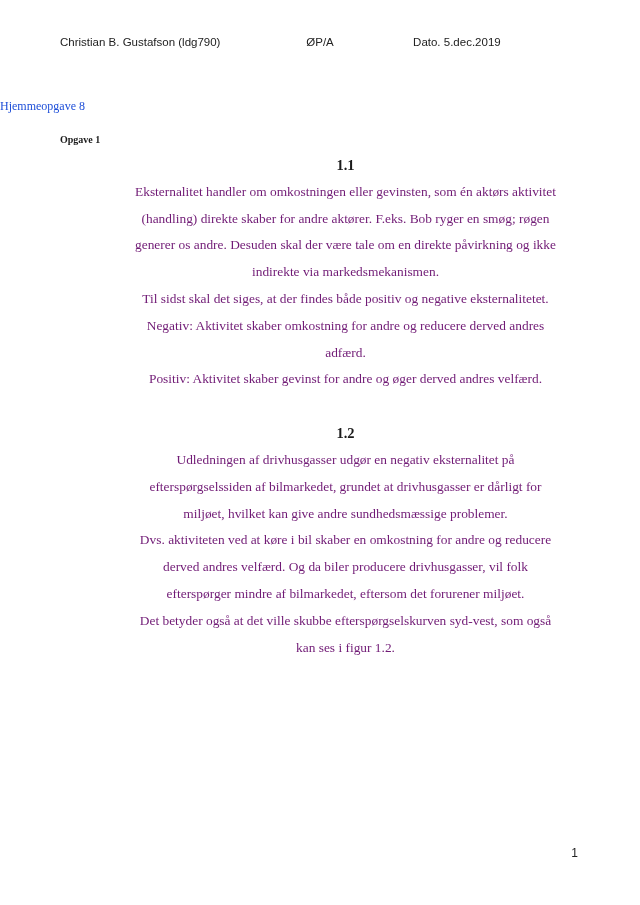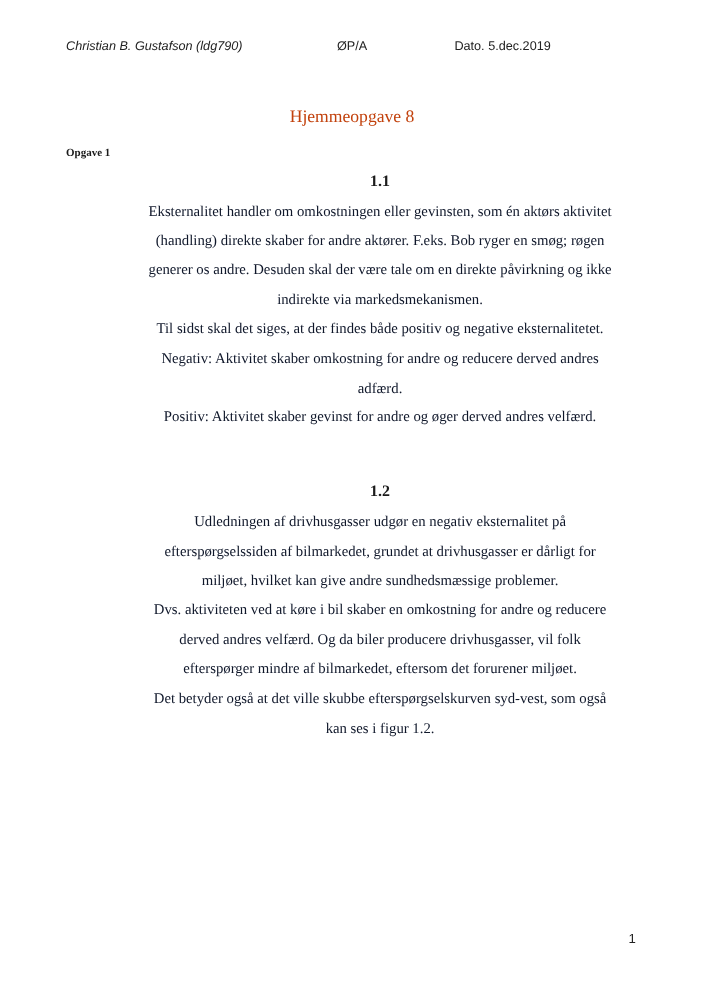--- a/index.html
+++ b/index.html
@@ -21,54 +21,54 @@
     position: relative;
   }
   .page-header {
     display: flex;
     align-items: baseline;
     padding: 36px 60px 0 60px;
     font-family: "Liberation Sans", sans-serif;
     font-size: 11.5px;
     color: #222222;
   }
-  .page-header .h-left  { flex: 1; text-align: left; font-style: italic; }
+  .page-header .h-left  { flex: 1; text-align: left; }
   .page-header .h-mid   { flex: 0 0 auto; text-align: center; }
   .page-header .h-right { flex: 1; text-align: center; }
   .doc-title {
     margin-top: 46px;
-    text-align: center;
-    font-size: 16px;
-    color: #c2410c;
+    text-align: left;
+    font-size: 12px;
+    color: #1d4ed8;
     line-height: 25px;
   }
   .opgave-heading {
     margin: 10px 58px 0 60px;
     font-weight: bold;
     font-size: 10px;
     line-height: 21px;
   }
   .sub-sections {
     margin: 0 46px 0 97px;
     text-align: center;
   }
   .sub-number {
     font-weight: bold;
     font-size: 14.5px;
     line-height: 26.8px;
     margin-top: 2px;
   }
   .sub-number.gap {
-    margin-top: 41px;
+    margin-top: 27px;
   }
   .body-text {
     font-size: 13.4px;
     line-height: 26.8px;
     white-space: pre;
-    color: #0f172a;
+    color: #701a75;
   }
   .page-number {
     position: absolute;
     top: 846px;
     right: 62px;
     font-size: 12px;
     font-family: "Liberation Sans", sans-serif;
     color: #222222;
   }
 </style>

